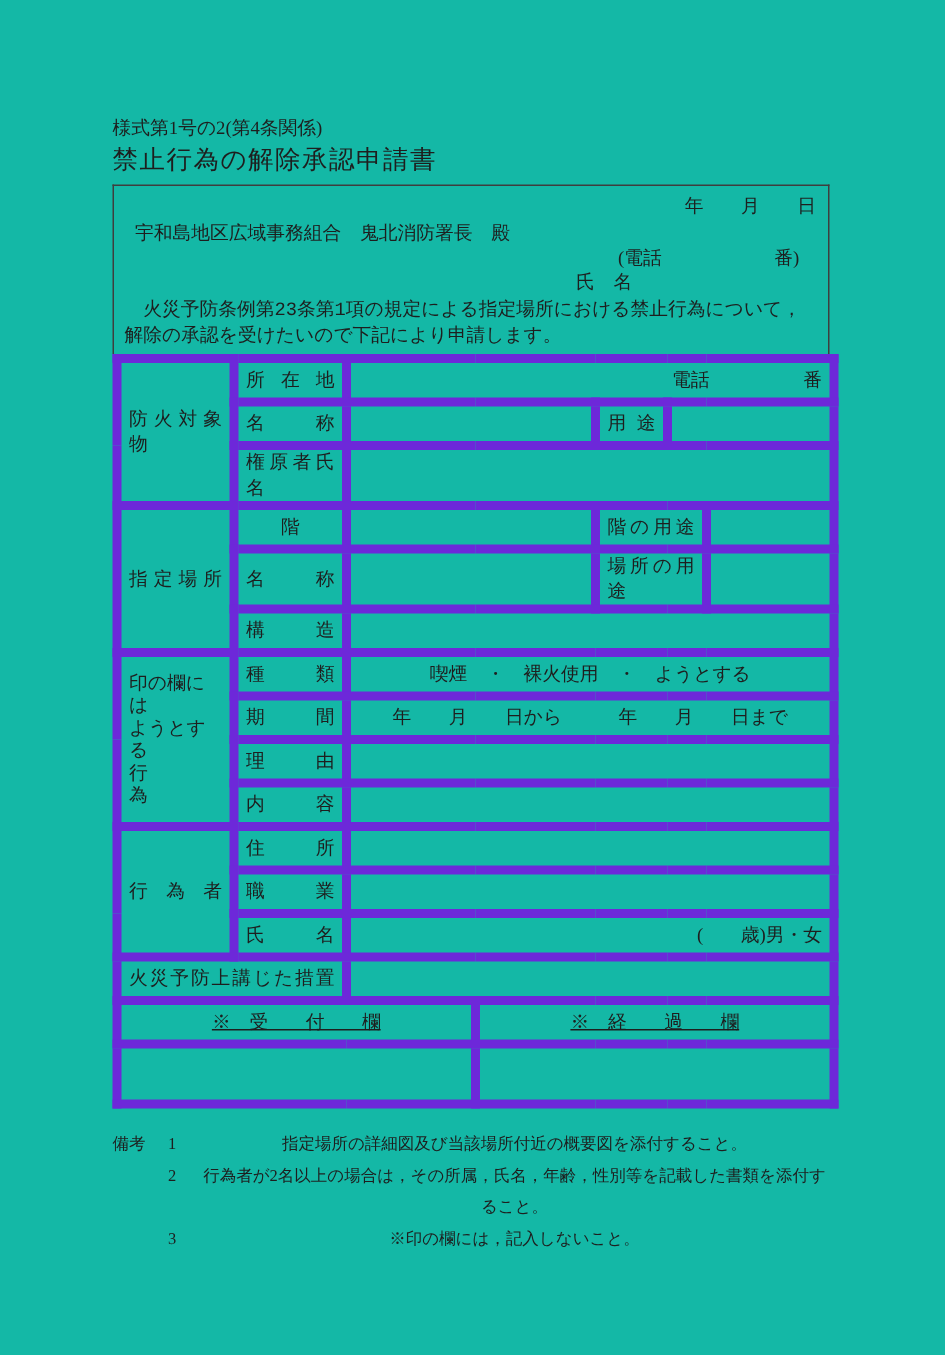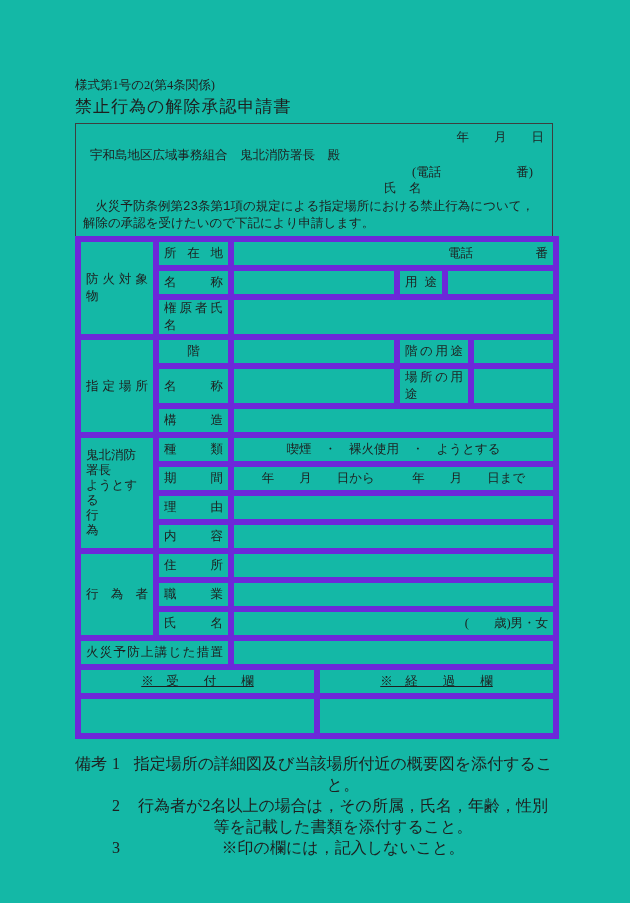--- a/index.html
+++ b/index.html
@@ -31,21 +31,21 @@
   tr.tall td { height:40px; }
   .grp, .lbl {
     text-align:justify; text-align-last:justify; -moz-text-align-last:justify;
   }
   .grp { padding:0 7px; }
   .ctr { text-align:center; text-align-last:center; -moz-text-align-last:center; }
   .rgt { text-align:right; padding-right:8px; }
   .act-grp div { line-height:15px; text-align:left; text-align-last:left; }
   .sect-hdr { text-align:right; text-align-last:center;text-decoration:underline; -moz-text-align-last:center; }
 
-  .notes { display:flex; margin-top:14px; font-size:16px; line-height:21px; width:478px; }
+  .notes { display:flex; margin-top:14px; font-size:11px; line-height:21px; width:478px; }
   .notes-label { width:37px; flex:none; }
   .notes-items { flex:1; }
   .note-item { display:flex; }
   .note-num { width:21px; flex:none; }
   .note-text { flex:1;text-align:center; }
 </style>
 </head>
 <body>
 
 <div class="page">
@@ -105,21 +105,21 @@
           <td class="lbl" colspan="2">場所の用途</td>
           <td></td>
         </tr>
         <tr>
           <td class="lbl">構造</td>
           <td colspan="5"></td>
         </tr>
 
         <tr>
           <td class="grp act-grp" rowspan="4">
-            <div>鬼北消防署長</div>
+            <div>印の欄には</div>
             <div>ようとする</div>
             <div>行　　　為</div>
           </td>
           <td class="lbl">種類</td>
           <td class="ctr" colspan="5">喫煙　・　裸火使用　・　ようとする</td>
         </tr>
         <tr>
           <td class="lbl">期間</td>
           <td class="ctr" colspan="5">年　　月　　日から　　　年　　月　　日まで</td>
         </tr>

